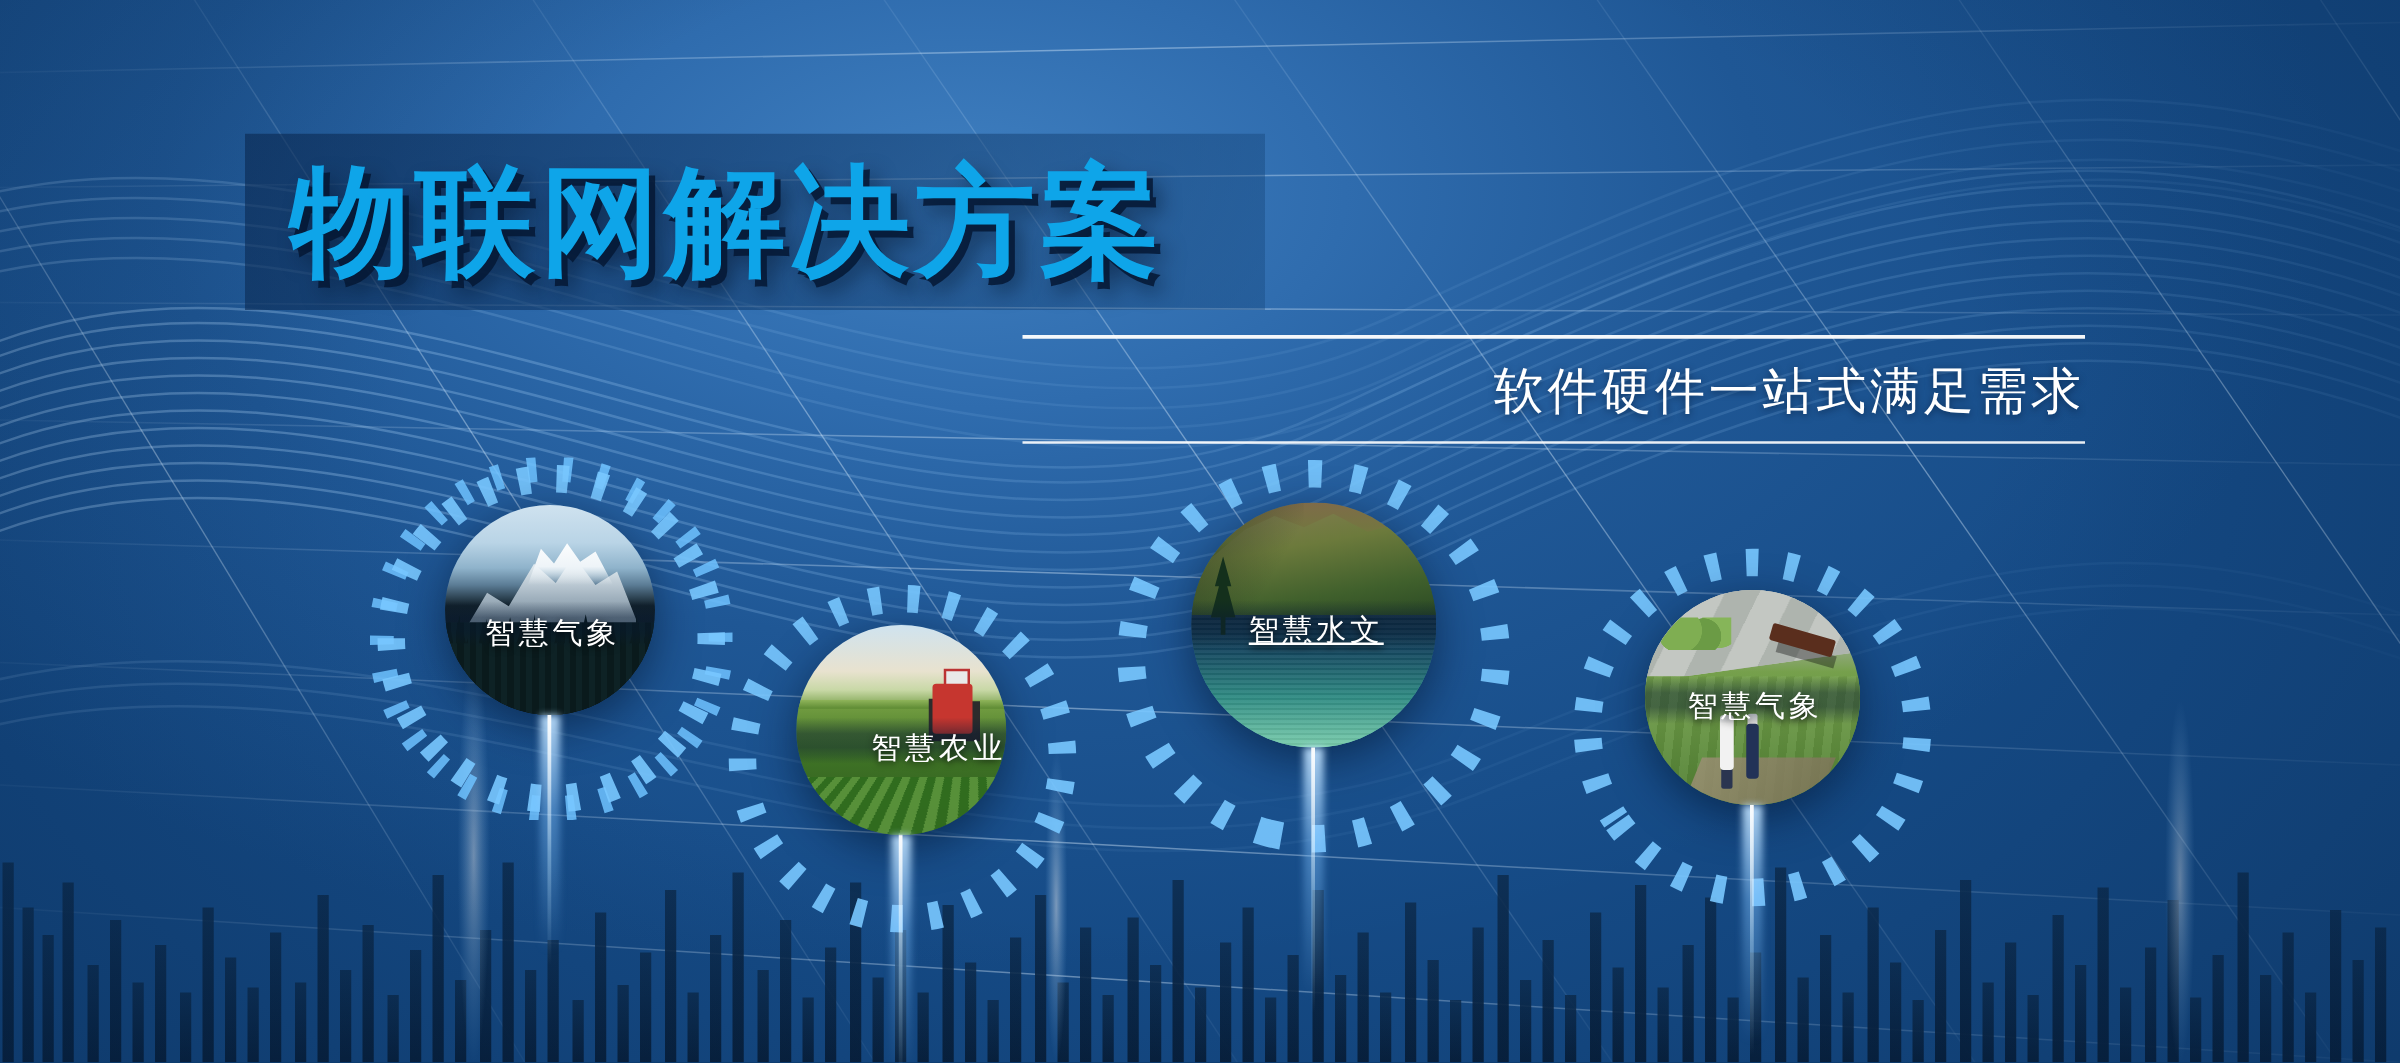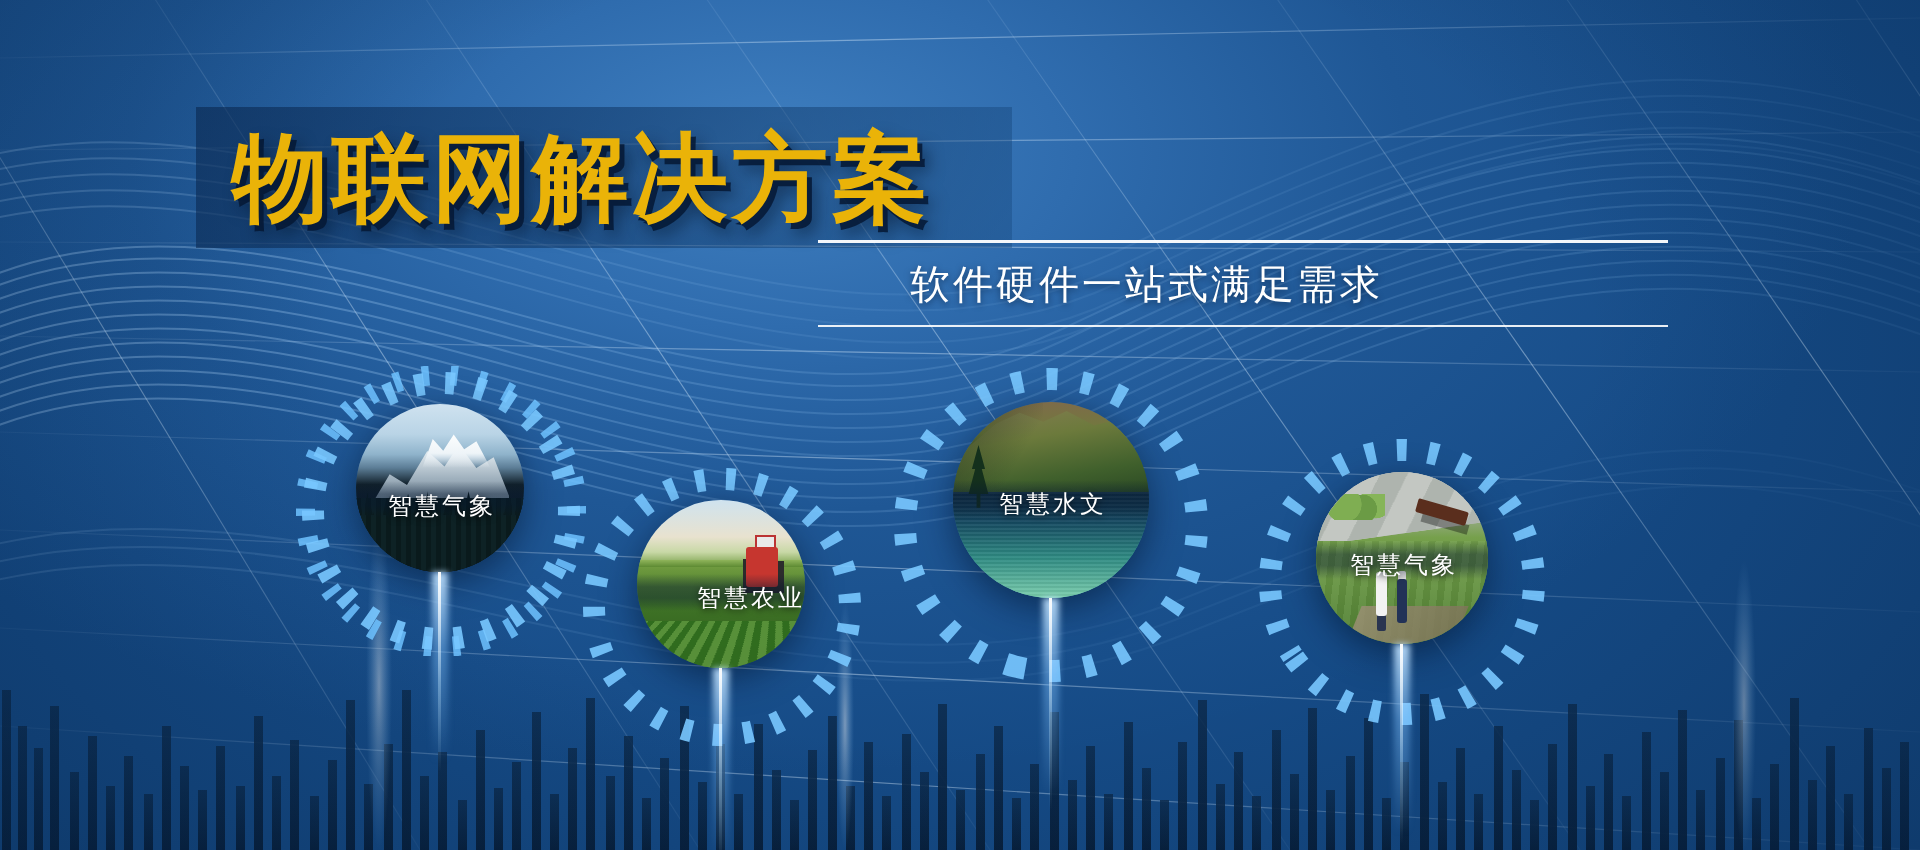--- a/index.html
+++ b/index.html
@@ -22,27 +22,27 @@
   }
   .bg-svg{ position:absolute; inset:0; }
 
   
   .title-block{
     position:absolute; left:196px; top:107px; width:816px; height:141px;
     background:linear-gradient(120deg, rgba(10,40,80,.62) 0%, rgba(14,52,98,.55) 45%, rgba(22,72,126,.40) 100%);
   }
   .title-text{
     position:absolute; left:232px; top:118px; width:860px;
-    font-size:96px; font-weight:bold; color:#eab308; letter-spacing:4px;
+    font-size:96px; font-weight:bold; color:#0ea5e9; letter-spacing:4px;
     line-height:120px; white-space:nowrap;
     text-shadow: 5px 6px 0 rgba(5,24,52,.85), 9px 11px 16px rgba(3,18,40,.55);
   }
 
   
-  .sub-wrap{ position:absolute; left:818px; top:240px; width:850px; }
+  .sub-wrap{ position:absolute; left:818px; top:268px; width:850px;text-align:right; }
   .sub-rule{ width:850px; height:3px; background:#ffffff; opacity:.95; }
   .sub-rule.bottom{ height:2px; opacity:.9; }
   .sub-text{
     font-size:40px; color:#ffffff; letter-spacing:3px;
     padding:14px 0 13px 92px; white-space:nowrap;
     text-shadow:0 2px 6px rgba(2,20,46,.55);
   }
 
   
   .badge{ position:absolute; }
@@ -446,21 +446,21 @@
       </g>
     </svg>
     <div class="disc" style="left:67px; top:42px; width:196px; height:196px;">
       <div class="photo ph-hyd">
         <div class="ridge"></div>
           <div class="shade"></div>
         <div class="water"></div>
           <div class="pine"></div>
       </div>
       <div class="label-band" style="top:40%; height:20%;"></div>
-      <div class="label" style="top:44%;">智慧水文</div>
+      <div class="label" style="top:44%;text-decoration:underline;">智慧水文</div>
     </div>
     <div class="beam" style="left:157px; top:238px; height:200px;"></div>
     <div class="beam-core" style="left:163px; top:238px; height:212px;"></div>
   </div>
 
   <div class="badge" style="left:1252px; top:432px;">
     <svg class="ring" width="300" height="300" viewBox="0 0 300 300">
       <g transform="translate(150,150)" fill="none">
         <circle r="132" stroke="#79c8ff" stroke-width="22" stroke-opacity="0.9" stroke-dasharray="4.2 9.5" pathLength="360" stroke-dashoffset="70" transform="rotate(146)"></circle>
       </g>

